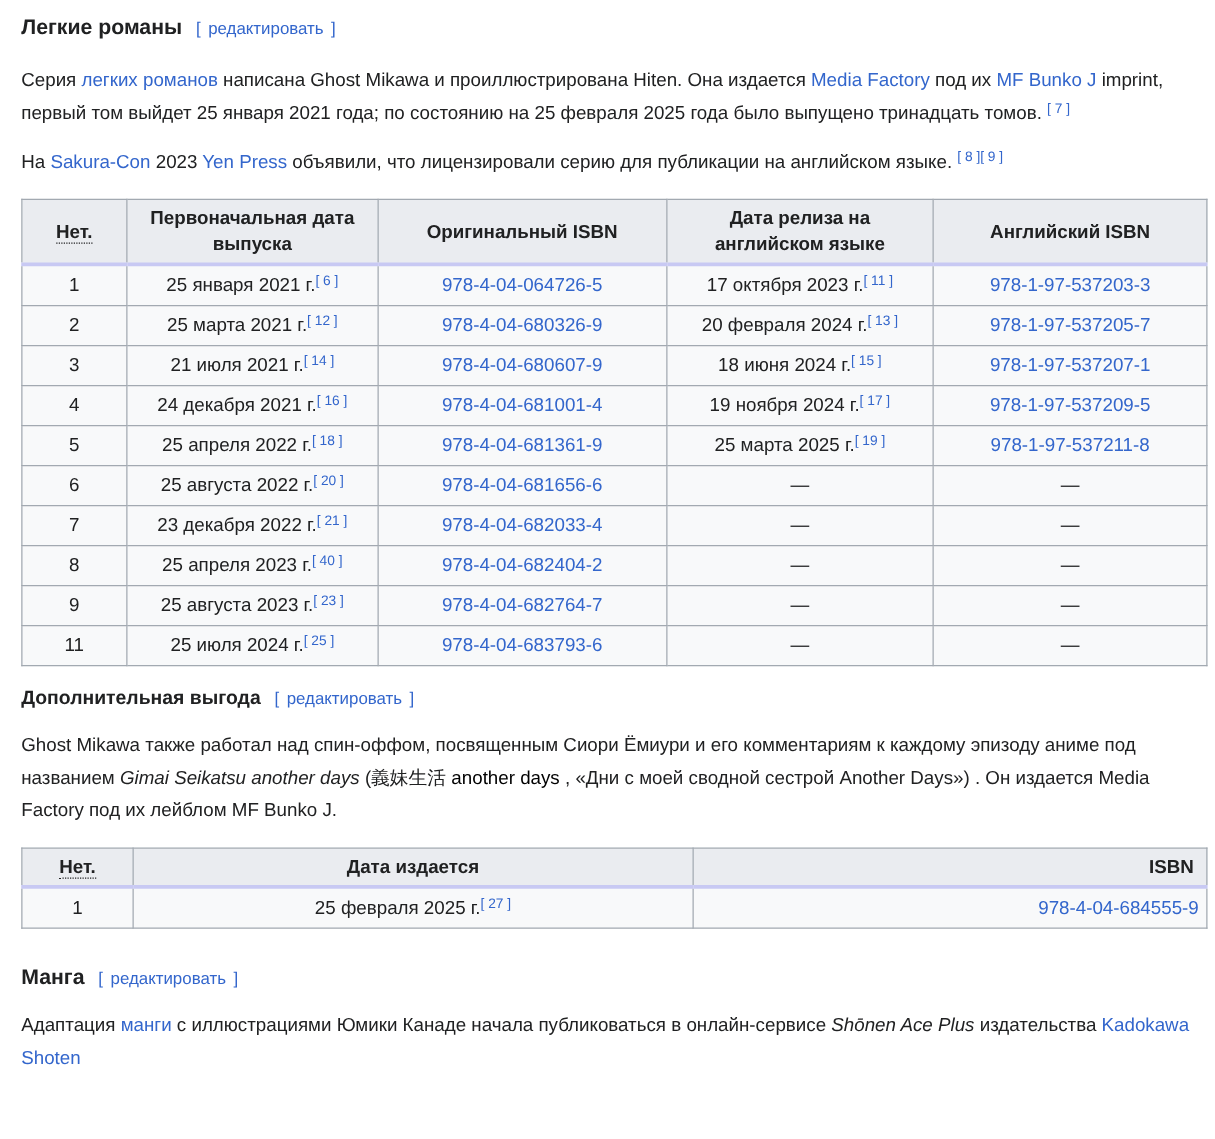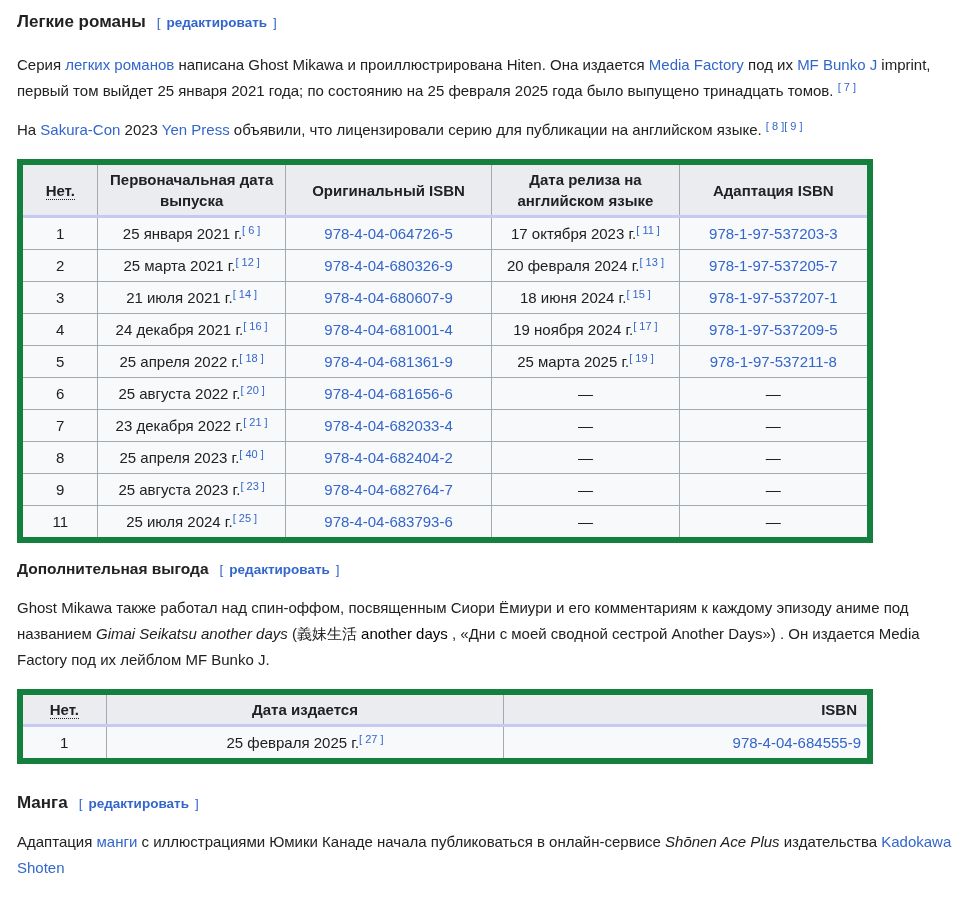--- a/index.html
+++ b/index.html
@@ -10,33 +10,33 @@
     font-size:15px;line-height:26px;
     box-sizing:border-box;
     padding:10px 6px 0 17px;
   }
   a.lnk{color:#3366cc;text-decoration:none;cursor:pointer;}
   .section-head{margin:0;font-weight:bold;color:#202122;line-height:24px;}
   h3.section-head{font-size:17px;}
   h4.section-head{font-size:15.5px;}
   .editsection{font-weight:normal;font-size:13.5px;margin-left:11px;color:#3366cc;letter-spacing:0;}
   .editsection .br{color:#3366cc;}
-  .editsection a{margin:0 6px;font-weight:bold;}
+  .editsection a{margin:0 6px;}
   p{margin:13px 0 0 0;}
   p.first-para{margin-top:17px;}
   i{font-style:italic;}
   .jp{color:#000000;}
   sup.ref{font-size:11px;line-height:0;vertical-align:baseline;position:relative;top:-0.45em;white-space:nowrap;}
   sup.ref a{color:#3366cc;text-decoration:none;cursor:pointer;}
 
   table.wikitable{
     border-collapse:collapse;
     background:#f8f9fa;
-    border:6px solid #15803d;
-    width:856px;
+    border:1px solid #15803d;
+    width:949px;
     text-align:center;
     font-size:15px;
     margin-top:16px;
   }
   table.wikitable th{
     background:#eaecf0;
     border:1px solid #a2a9b1;
     font-weight:bold;
     padding:4px 10px;
     line-height:21px;
@@ -73,21 +73,21 @@
 <p class="first-para"><span>Серия </span><a class="lnk">легких романов</a><span> написана Ghost Mikawa и проиллюстрирована Hiten. Она издается </span><a class="lnk">Media Factory</a><span> под их </span><a class="lnk">MF Bunko J</a><span> imprint, первый том выйдет 25 января 2021 года; по состоянию на 25 февраля 2025 года было выпущено тринадцать томов. </span><sup class="ref"><a>[ 7 ]</a></sup></p>
 <p><span>На </span><a class="lnk">Sakura-Con</a><span> 2023 </span><a class="lnk">Yen Press</a><span> объявили, что лицензировали серию для публикации на английском языке. </span><sup class="ref"><a>[ 8 ]</a></sup><sup class="ref"><a>[ 9 ]</a></sup></p>
 
 <table class="wikitable tbl-novels">
   <thead>
       <tr>
         <th><span class="abbr">Нет.</span></th>
         <th>Первоначальная дата выпуска</th>
         <th>Оригинальный ISBN</th>
         <th>Дата релиза на английском языке</th>
-        <th>Адаптация ISBN</th>
+        <th>Английский ISBN</th>
       </tr>
     </thead>
   <tbody>
       <tr>
         <td>1</td>
         <td>25 января 2021 г.<sup class="ref"><a>[ 6 ]</a></sup></td>
         <td><a class="lnk">978-4-04-064726-5</a></td>
         <td>17 октября 2023 г.<sup class="ref"><a>[ 11 ]</a></sup></td>
         <td><a class="lnk">978-1-97-537203-3</a></td>
       </tr>

